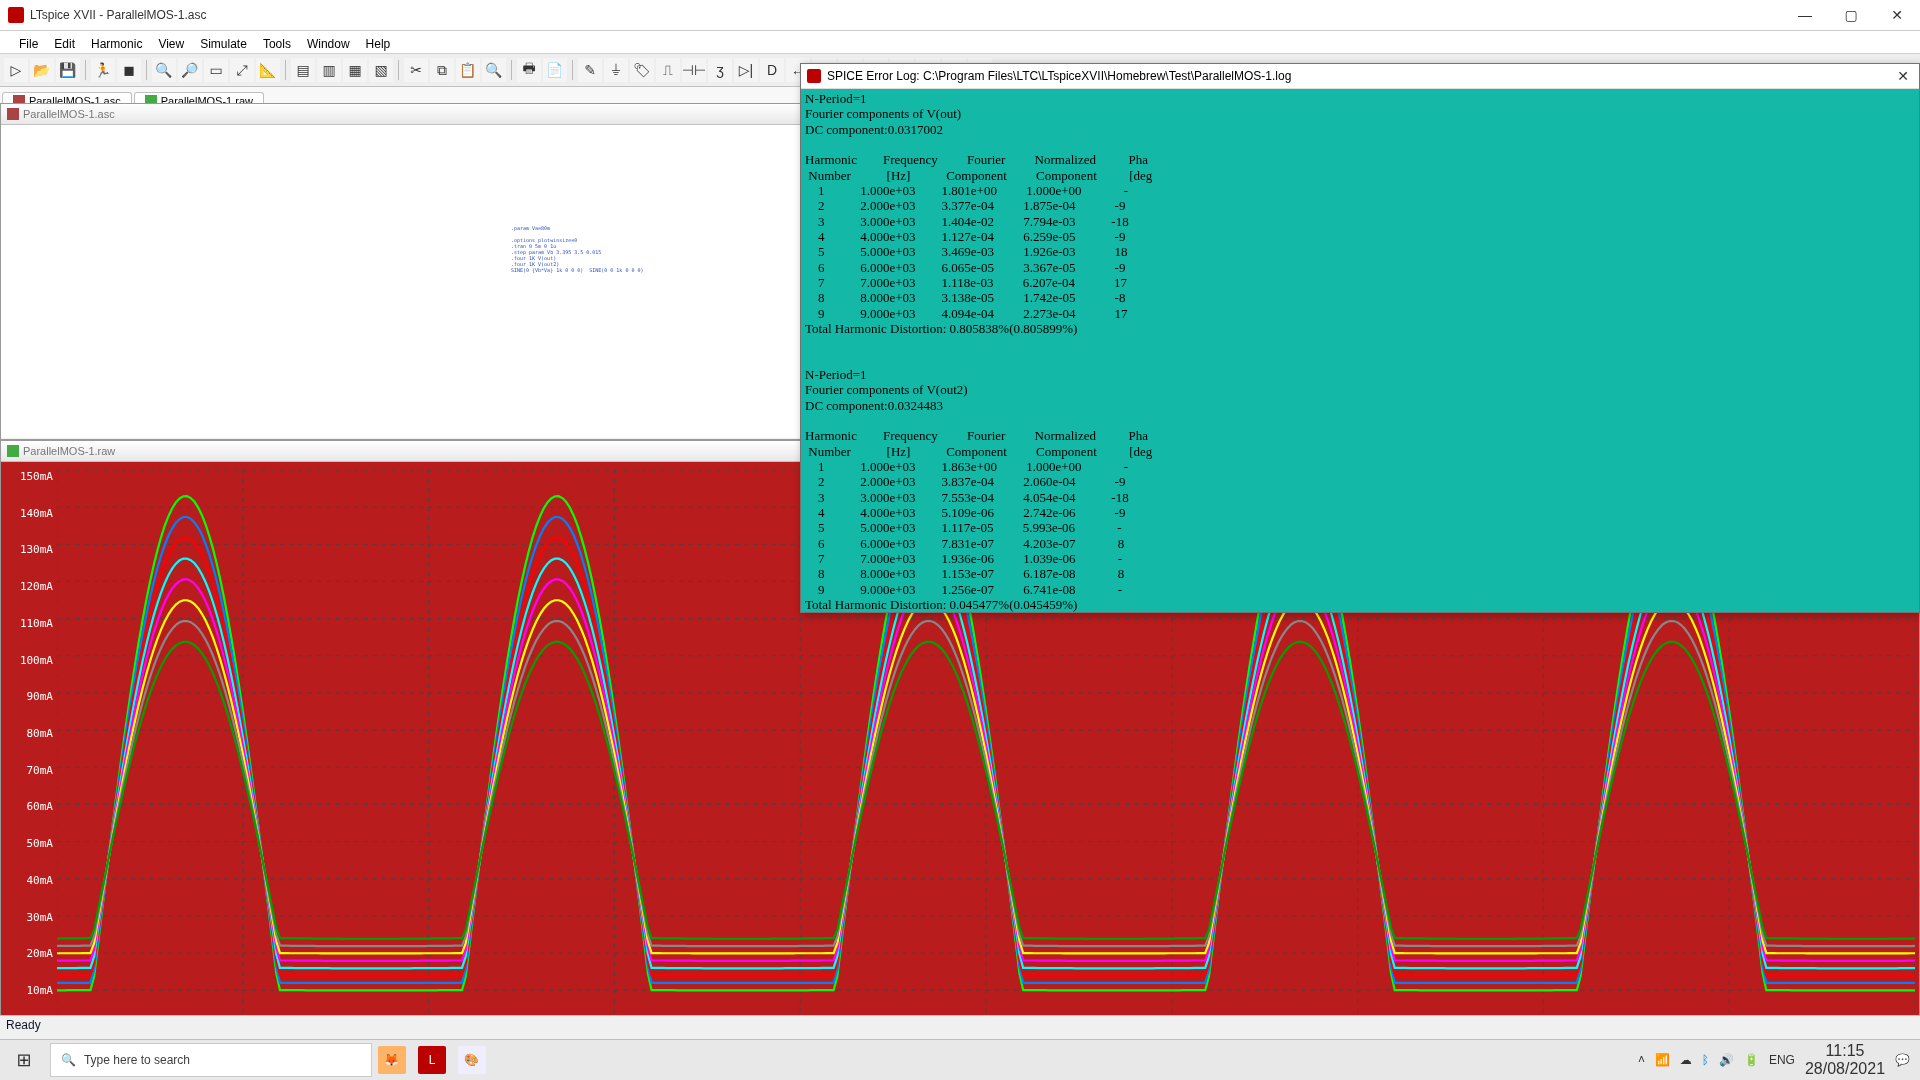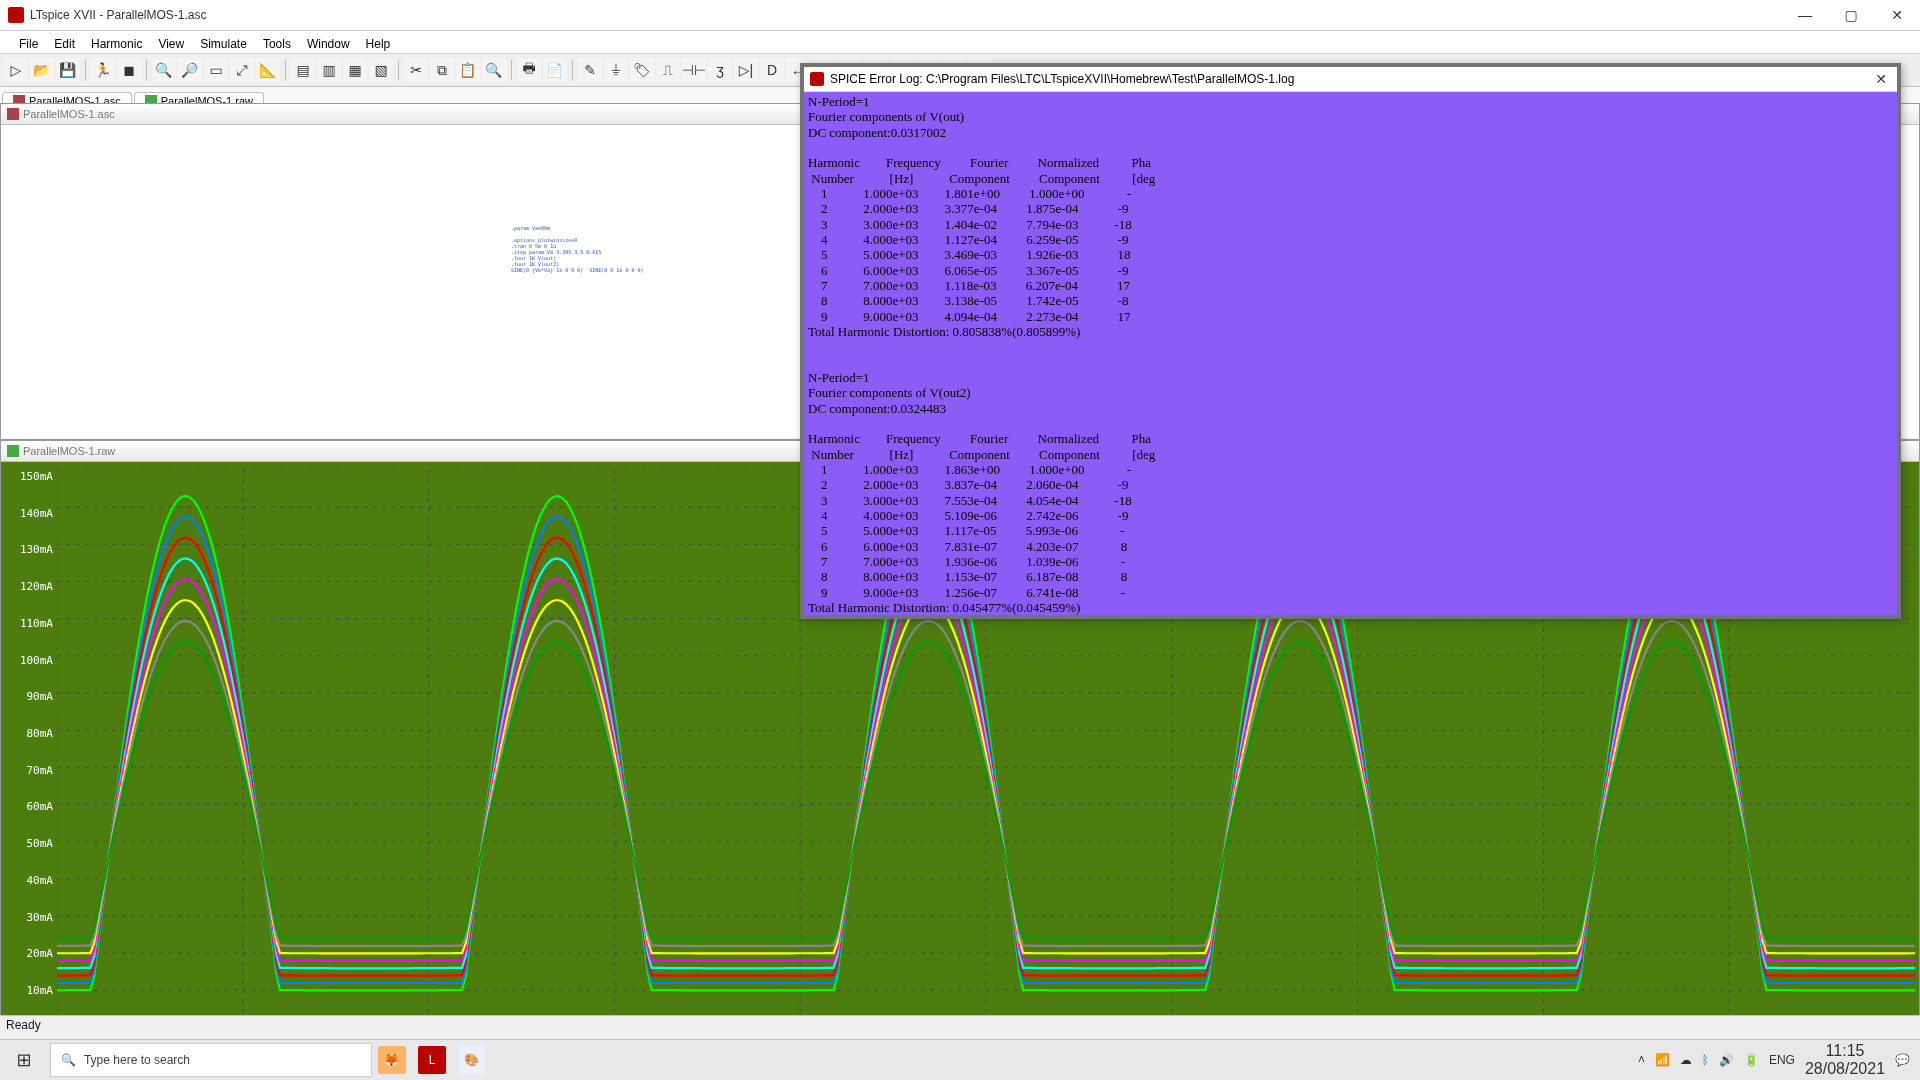--- a/index.html
+++ b/index.html
@@ -19,28 +19,28 @@
 .workarea{position:absolute;top:103px;left:0;right:0;bottom:40px;display:flex;flex-direction:column}
 .pane{position:relative;border:1px solid #999;margin:0}
 .pane-header{height:20px;background:linear-gradient(#fff,#e8e8e8);border-bottom:1px solid #c0c0c0;display:flex;align-items:center;padding:0 6px;font-size:11px;color:#777;gap:4px}
 .pane-header .smicon{width:12px;height:12px;display:inline-block;background:#888}
 .schematic{flex:0 0 335px}
 .schematic-body{position:relative;height:313px;background:#fff;overflow:hidden}
 .dotgrid{position:absolute;inset:0;background-image:radial-gradient(#ccc 0.5px,transparent 0.5px);background-size:10px 10px}
 .schem-circ{position:absolute;top:5px;right:0;width:300px;height:300px;pointer-events:none}
 .schem-txt{position:absolute;left:510px;top:100px;font-size:5px;color:#3050c0;font-family:monospace;line-height:1.2}
 .waveform{flex:1}
-.waveform-body{position:relative;height:100%;background:#4d7c0f;overflow:hidden}
+.waveform-body{position:relative;height:100%;background:#b91c1c;overflow:hidden}
 .wf-ylabels{position:absolute;left:4px;top:8px;bottom:26px;display:flex;flex-direction:column;justify-content:space-between;color:#fff;font-size:11px;font-family:monospace;text-align:right;width:48px}
 .wf-xlabels{position:absolute;left:52px;right:4px;bottom:6px;display:flex;justify-content:space-between;color:#fff;font-size:11px;font-family:monospace}
 .wf-plot{position:absolute;left:56px;right:4px;top:8px;bottom:26px}
 .wf-grid line{stroke:#444;stroke-dasharray:2,3;stroke-width:0.5}
 .wf-trace{fill:none;stroke-width:1.2}
 .wf-legend{position:absolute;right:60px;top:4px;color:#0f0;font-size:12px;font-family:monospace}
-.errorlog{position:absolute;top:63px;left:800px;right:19px;height:548px;background:#8b5cf6;border:4px solid #737373;box-shadow:2px 2px 8px rgba(0,0,0,0.3);z-index:50;display:flex;flex-direction:column}
+.errorlog{position:absolute;top:63px;left:800px;right:0;height:548px;background:#14b8a6;border:1px solid #737373;box-shadow:2px 2px 8px rgba(0,0,0,0.3);z-index:50;display:flex;flex-direction:column}
 .errorlog-title{height:24px;background:#fff;border-bottom:1px solid #ddd;display:flex;align-items:center;padding:0 6px;font-size:12px}
 .errorlog-title .logo{width:14px;height:14px;background:#b00;margin-right:6px;border-radius:2px}
 .errorlog-title .close{margin-left:auto;width:20px;text-align:center;font-size:14px;color:#333}
 .errorlog-body{flex:1;overflow:auto;font-family:Liberation Serif, serif;font-size:13px;white-space:pre;padding:2px 4px;line-height:1.18;color:#000}
 .status{position:absolute;left:0;right:0;bottom:40px;height:20px;background:#f0f0f0;border-top:1px solid #c0c0c0;padding:2px 6px;font-size:12px;color:#0f172a}
 .taskbar{position:absolute;left:0;right:0;bottom:0;height:40px;background:#e8e8e8;border-top:1px solid #c0c0c0;display:flex;align-items:center}
 .taskbar .start{width:48px;height:40px;display:flex;align-items:center;justify-content:center;font-size:18px;color:#333}
 .taskbar .search{flex:0 0 300px;height:32px;background:#fff;border:1px solid #ccc;display:flex;align-items:center;padding:0 10px;color:#777;gap:8px;margin-left:2px}
 .taskbar .tray{margin-left:auto;display:flex;align-items:center;gap:10px;padding:0 10px;font-size:12px;color:#333}
 .taskbar .clock{text-align:center;line-height:1.1;font-size:16px}

